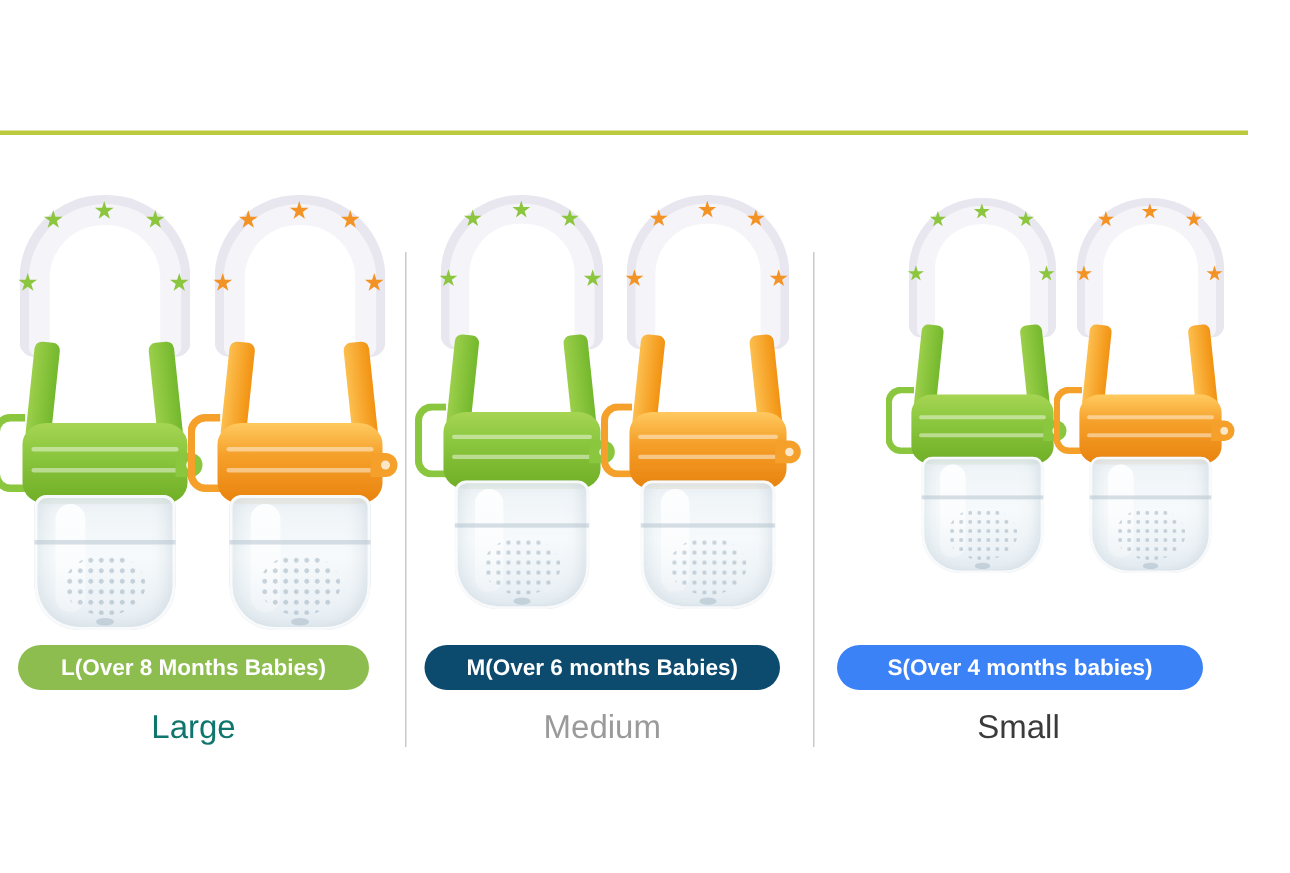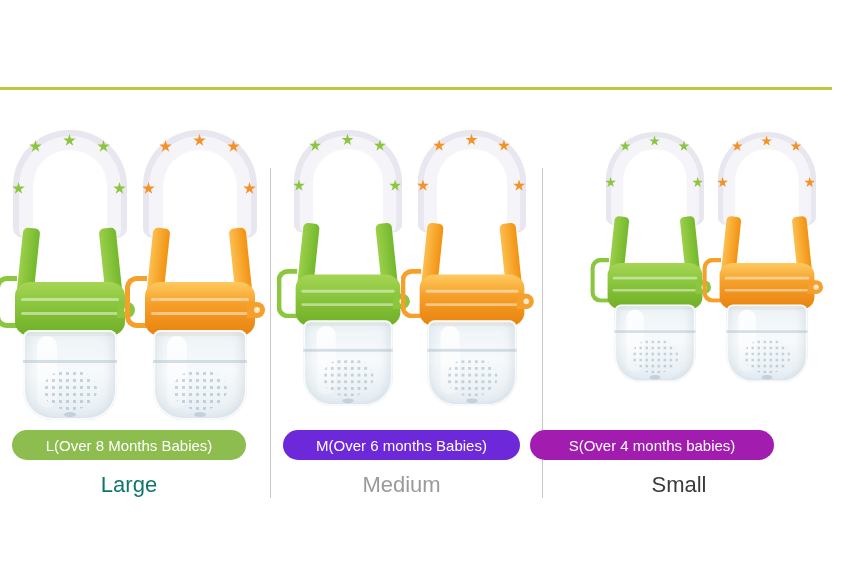--- a/index.html
+++ b/index.html
@@ -297,24 +297,25 @@
     position: absolute;
     top: 0;
     height: 30px;
     border-radius: 15px;
     display: flex;
     align-items: center;
     justify-content: center;
     color: #ffffff;
     font-size: 15px;
     white-space: nowrap;
+    font-weight: bold;
   }
   .badge-l { left: 12px;  width: 234px; background: #8dbd4f; }
-  .badge-m { left: 283px; width: 237px; background: #6d28d9; }
-  .badge-s { left: 530px; width: 244px; background: #a21caf; }
+  .badge-m { left: 283px; width: 237px; background: #0c4a6e; }
+  .badge-s { left: 558px; width: 244px; background: #3b82f6; }
 
   .captions {
     position: absolute;
     left: 0;
     top: 472px;
     width: 860px;
     height: 40px;
   }
   .caption {
     position: absolute;

